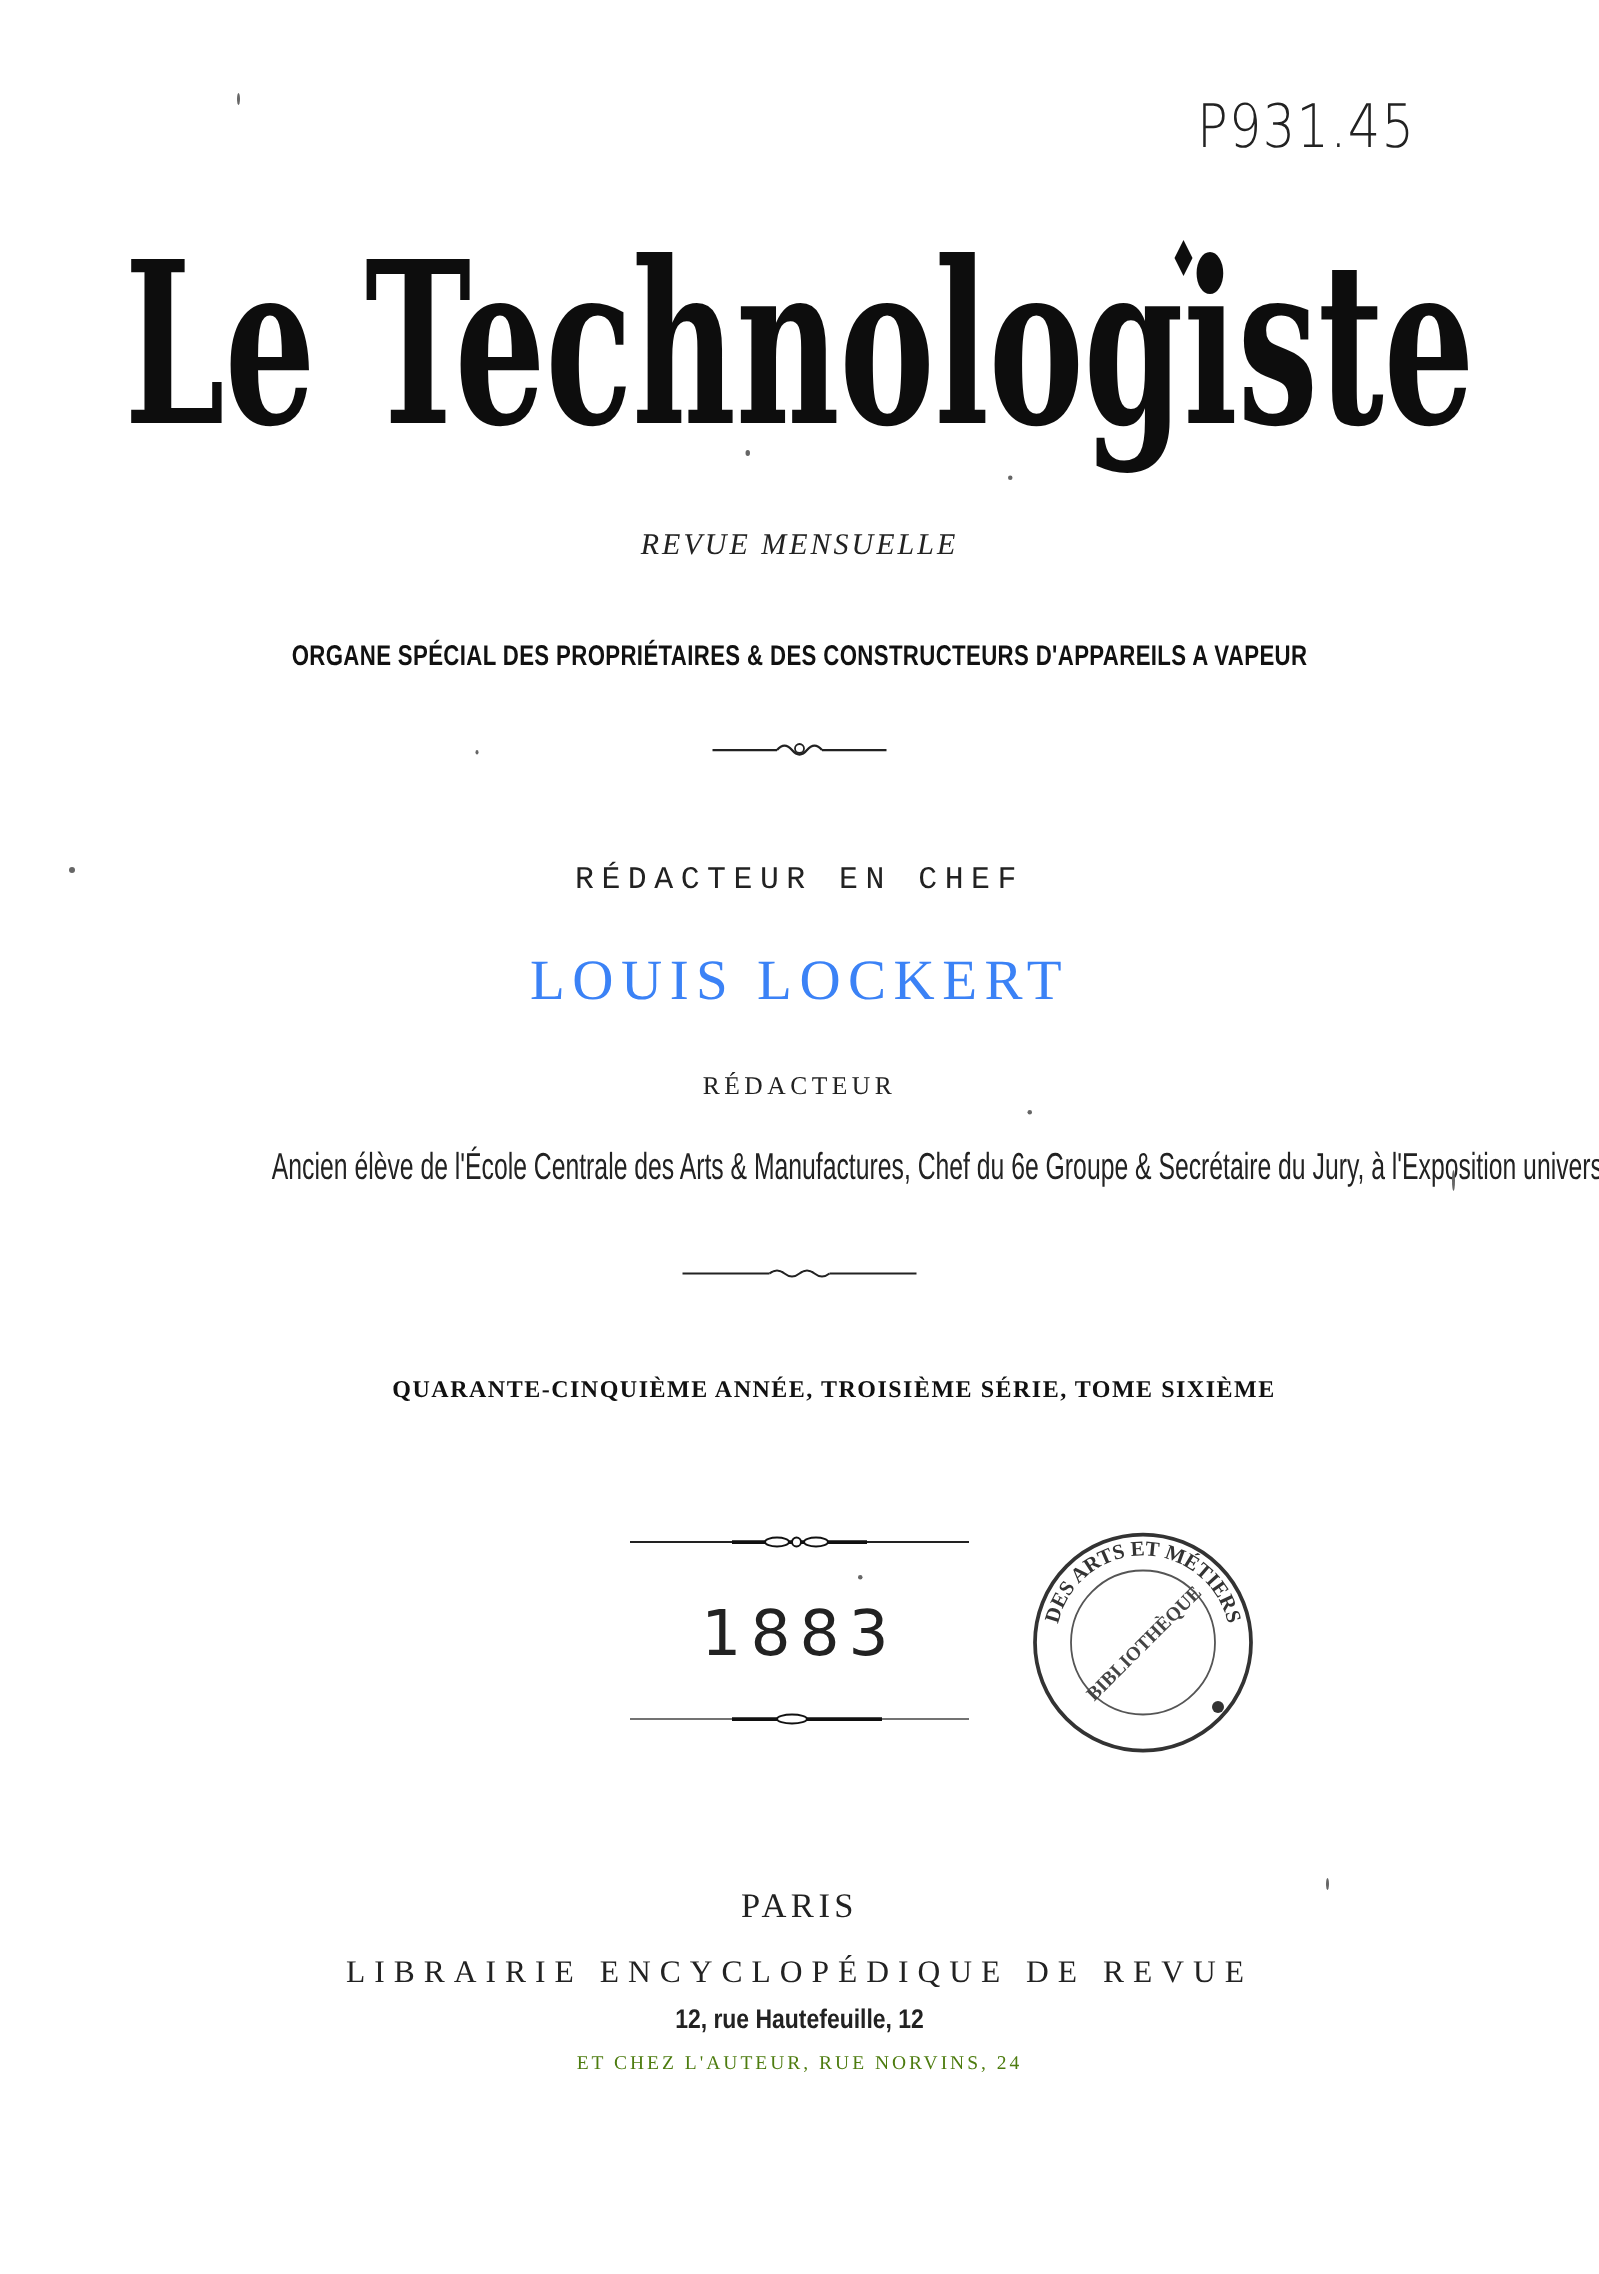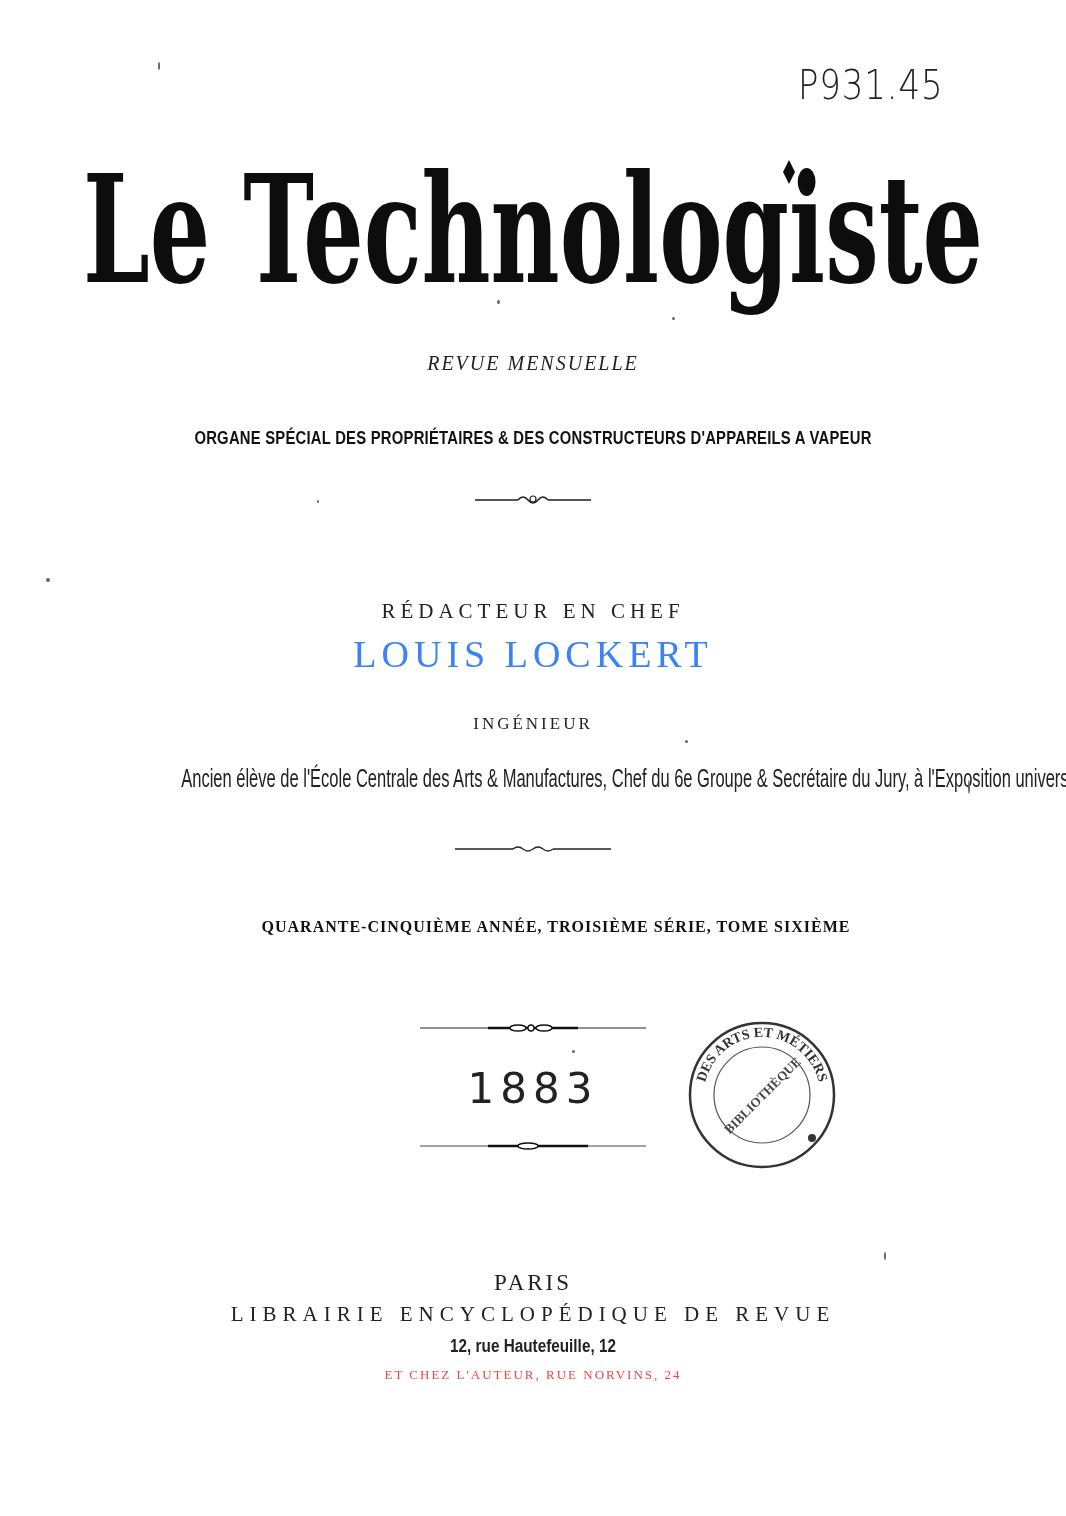--- a/index.html
+++ b/index.html
@@ -19,21 +19,21 @@
       top: 352px; font-family: "Liberation Serif", serif; font-style: italic;
       font-size: 20px; letter-spacing: 2px; color: #222; text-align: center;
     }
     .organe {
       top: 427px; font-family: "Liberation Sans", sans-serif; font-weight: bold;
       font-size: 19px; letter-spacing: 0.3px; transform: scaleX(0.78); color: #111;
     }
     .orn { left: 0; width: 1066px; }
     .orn svg { display: block; margin: 0 auto; }
     .redacteur {
-      top: 599px; font-family: Liberation Serif, serif; font-size: 21px;
+      top: 576px; font-family: Liberation Mono, monospace; font-size: 21px;
       letter-spacing: 5px; color: #222;
     }
     .name {
       top: 632px; font-family: Liberation Serif, serif; font-size: 38px;
       letter-spacing: 5px; color: #3b82f6;
     }
     .ingenieur {
       top: 714px; font-family: "Liberation Serif", serif; font-size: 17px;
       letter-spacing: 3px; color: #222;
     }
@@ -44,33 +44,33 @@
     .series {
       top: 918px; font-family: "Liberation Serif", serif; font-weight: bold;
       font-size: 16px; letter-spacing: 1px; color: #111; margin-left: 23px;
     }
     .year {
       top: 1064px; font-family: "DejaVu Sans", sans-serif; font-size: 42px;
       letter-spacing: 6px; color: #222; font-weight: 400;
     }
     .paris {
       top: 1258px; font-family: "Liberation Serif", serif; font-size: 23px;
-      letter-spacing: 3px; color: #222; margin-top: 12px;
+      letter-spacing: 3px; color: #222;
     }
     .libraire {
       top: 1302px; font-family: "Liberation Serif", serif; font-size: 21px;
       letter-spacing: 6px; color: #222;
     }
     .address {
       top: 1336px; font-family: "Liberation Sans", sans-serif; font-weight: bold;
       font-size: 18px; transform: scaleX(0.85); color: #222;
     }
     .auteur {
       top: 1367px; font-family: "Liberation Serif", serif; font-size: 13px;
-      letter-spacing: 2px; color: #ef4444;
+      letter-spacing: 2px; color: #4d7c0f;
     }
     .stamp { left: 682px; top: 1020px; width: 160px; height: 150px; }
     .speck { position: absolute; background: #666; border-radius: 50%; }
   </style>
 </head>
 <body>
 
 <div class="page">
 
   <div class="abs shelfmark">P931.45</div>
@@ -89,21 +89,21 @@
   <div class="abs orn" style="top:492px;">
     <svg width="120" height="14" viewBox="0 0 120 14">
       <path d="M2 8 H45 M75 8 H118" stroke="#222" stroke-width="1.5"></path>
       <path d="M45 8 q5 -6 10 0 q5 6 10 0 q5 -6 10 0" stroke="#222" stroke-width="1.5" fill="none"></path>
       <circle cx="60" cy="7" r="3" fill="none" stroke="#222" stroke-width="1.2"></circle>
     </svg>
   </div>
 
   <div class="abs center redacteur">RÉDACTEUR EN CHEF</div>
   <div class="abs center name">LOUIS LOCKERT</div>
-  <div class="abs center ingenieur">INGÉNIEUR</div>
+  <div class="abs center ingenieur">RÉDACTEUR</div>
   <div class="abs center ancien">Ancien élève de l'École Centrale des Arts &amp; Manufactures, Chef du 6e Groupe &amp; Secrétaire du Jury, à l'Exposition universelle de 1878,</div>
 
   <div class="abs orn" style="top:842px;">
     <svg width="160" height="12" viewBox="0 0 160 12">
       <path d="M2 7 H60 M100 7 H158" stroke="#222" stroke-width="1.3"></path>
       <path d="M60 7 q5 -4 10 0 q5 4 10 0 q5 -4 10 0 q5 4 10 0" stroke="#222" stroke-width="1.3" fill="none"></path>
     </svg>
   </div>
 
   <div class="abs center series">QUARANTE-CINQUIÈME ANNÉE, TROISIÈME SÉRIE, TOME SIXIÈME</div>

